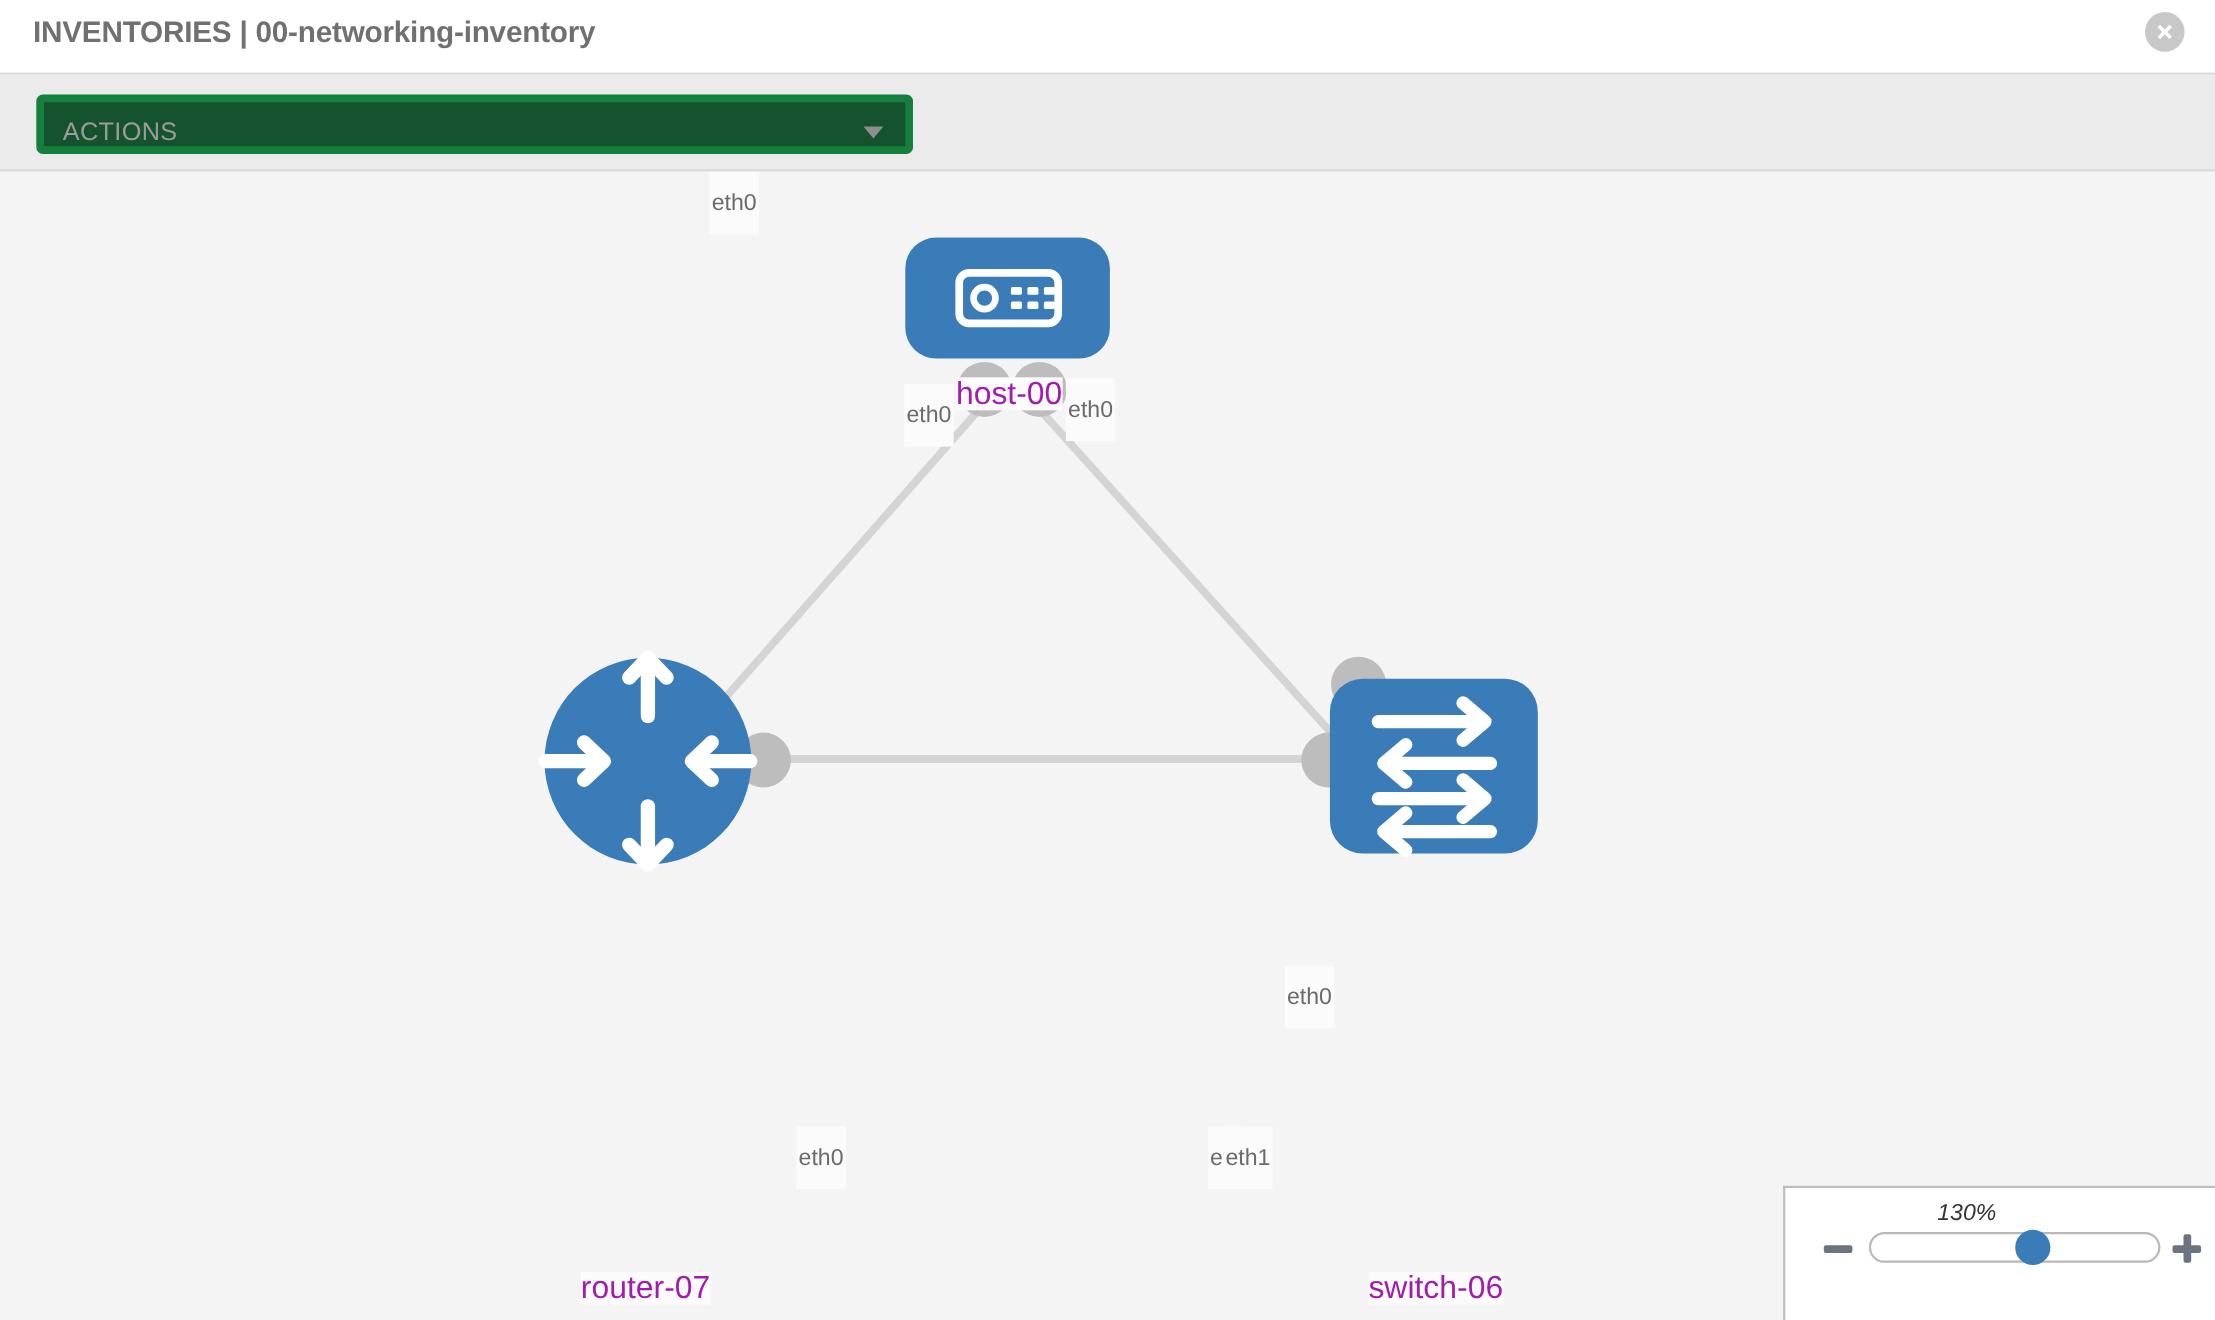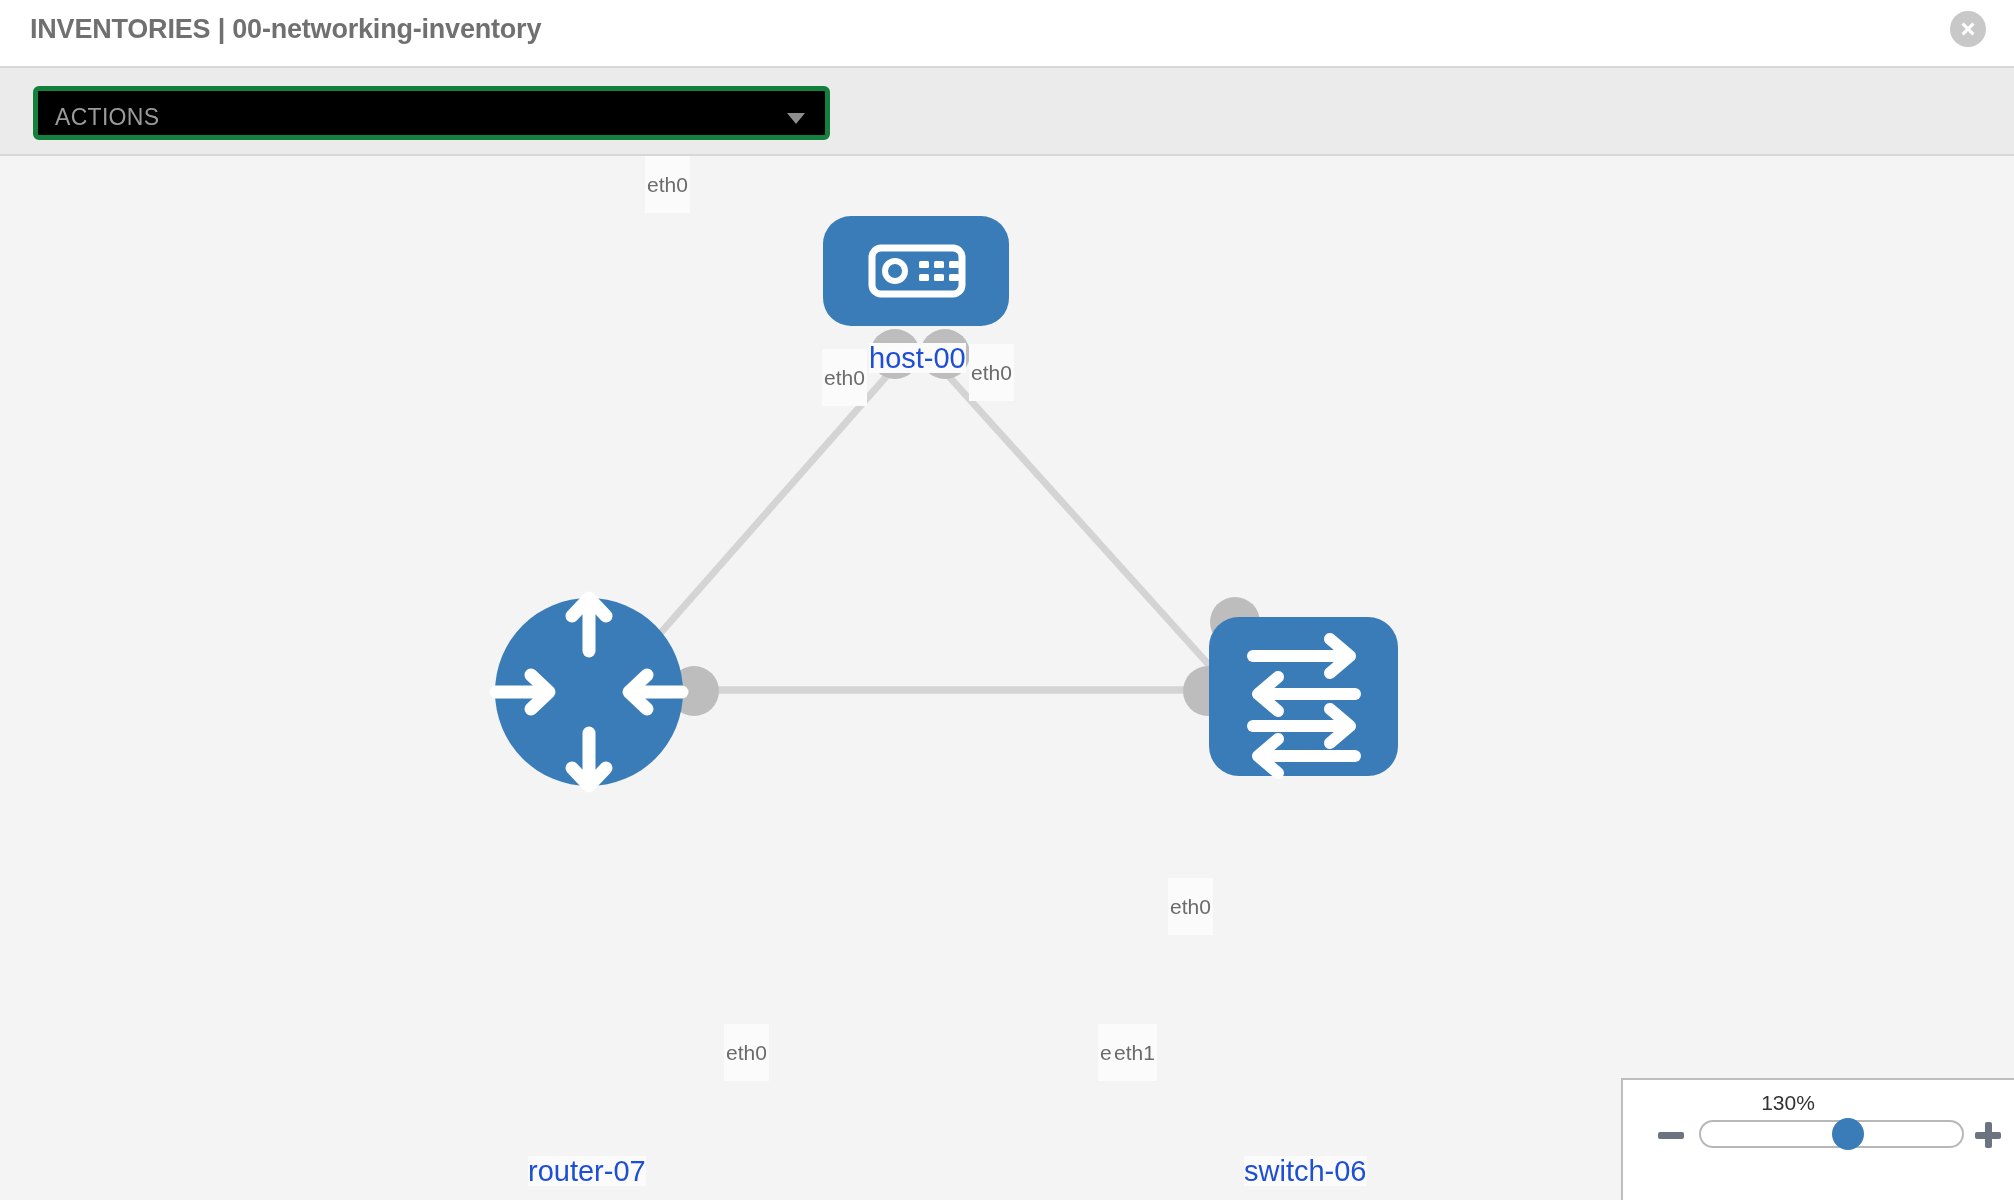--- a/index.html
+++ b/index.html
@@ -59,22 +59,22 @@
     background: #ebebeb;
     border-bottom: 2px solid #d7d7d7;
     box-sizing: border-box;
   }
   .actions-select {
     position: absolute;
     left: 33px;
     top: 18px;
     width: 797px;
     height: 54px;
-    background: #000000;
-    border: 5px solid #15803d;
+    background: #14532d;
+    border: 7px solid #15803d;
     border-radius: 6px;
     box-sizing: border-box;
     cursor: pointer;
   }
   .actions-select .label {
     position: absolute;
     left: 17px;
     top: 13px;
     font-size: 23px;
     color: #9b9b9b;
@@ -128,21 +128,21 @@
     height: 1044px;
     background: #f4f4f4;
     overflow: hidden;
   }
   .canvas svg { position: absolute; left: 0; top: 0; }
 
   
   .node-label {
     position: absolute;
     font-size: 29px;
-    color: #1d4ed8;
+    color: #a21caf;
     background: #fbfbfb;
     white-space: nowrap;
     line-height: 1.05;
   }
   .edge-label {
     position: absolute;
     font-size: 21px;
     color: #6b6b6b;
     background: #fbfbfb;
     white-space: nowrap;
@@ -154,20 +154,21 @@
   .zoom-panel {
     position: absolute;
     left: 1621px;
     top: 1078px;
     width: 393px;
     height: 122px;
     background: #ffffff;
     border-top: 2px solid #bdbdbd;
     border-left: 2px solid #bdbdbd;
     box-sizing: border-box;
+    font-style: italic;
   }
   .zoom-value {
     position: absolute;
     top: 11px;
     left: 0;
     width: 330px;
     text-align: center;
     font-size: 21px;
     color: #333333;
   }

